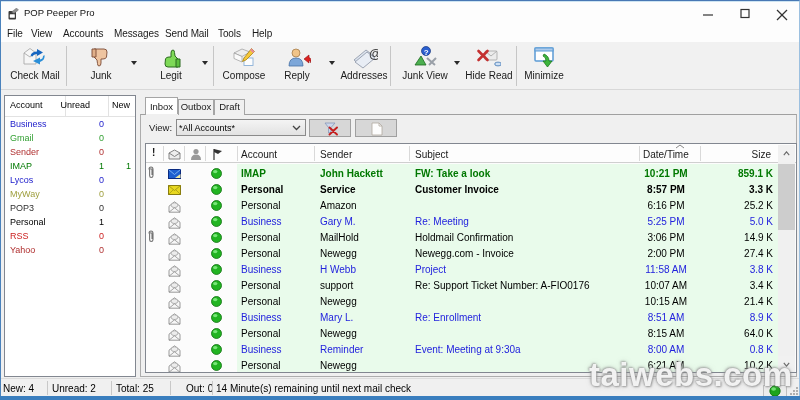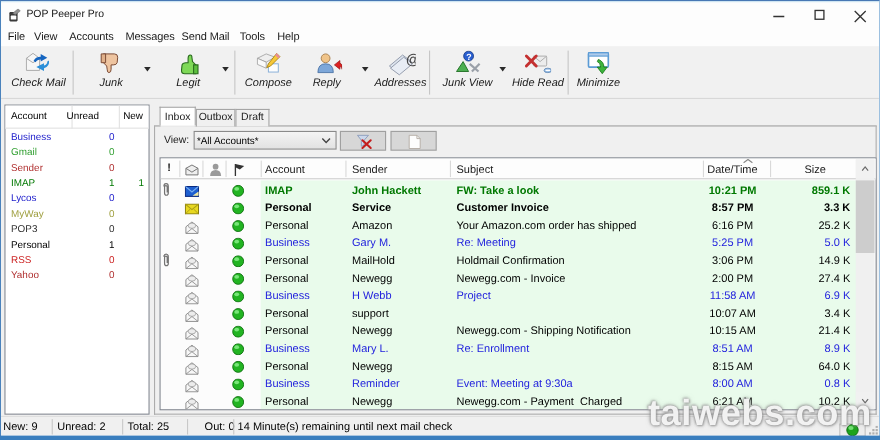--- a/index.html
+++ b/index.html
@@ -14,21 +14,21 @@
   #titlebar { position:absolute; left:1px; top:2px; width:798px; height:23px; background:#fdfdfd; }
   body { -webkit-font-smoothing:antialiased; }
   #titletext { position:absolute; left:23px; top:5px; font-size:9.5px; color:#111; }
   
   #menubar { position:absolute; left:1px; top:25px; width:798px; height:17px; background:#fdfdfd; }
   .menuitem { position:absolute; top:3px; font-size:10px; letter-spacing:-0.1px; color:#1a1a1a; }
   
   #toolbar { position:absolute; left:1px; top:42px; width:798px; height:48px;
              background:#f1f1f1; border-bottom:1px solid #d8d8d8; }
   .tbsep { position:absolute; top:4px; width:1px; height:40px; background:#c6c6c6; }
-  .tblabel { position:absolute; top:28px; font-size:10px; color:#1a1a1a; text-align:center; transform:translateX(-50%); white-space:nowrap;font-style:italic; }
+  .tblabel { position:absolute; top:28px; font-size:10px; color:#1a1a1a; text-align:center; transform:translateX(-50%); white-space:nowrap; }
   .tbarrow { position:absolute; top:19px; width:0; height:0; border-left:3.5px solid transparent; border-right:3.5px solid transparent; border-top:4px solid #2a2a2a; }
   
   #mainarea { position:absolute; left:1px; top:90px; width:798px; height:288px; background:#f0f0f0; }
   
   #leftpanel { position:absolute; left:4px; top:95px; width:132px; height:282px; background:#fff; border:1px solid #828790; font-size:9px; }
   .lph { position:absolute; top:0; height:21px; border-right:1px solid #e2e2e2; }
   .lprow { position:absolute; left:0; width:130px; height:14px; }
   .lpname { position:absolute; left:5px; top:1px; }
   .lpunread { position:absolute; right:31px; top:1px; }
   .lpnew { position:absolute; right:4px; top:1px; }
@@ -282,21 +282,21 @@
         <path d="M1 12 Q1 6.5 6 6.5 Q11 6.5 11 12 Z" fill="#9a9a9a"></path>
       </svg>
       <svg style="position:absolute;left:66px;top:4px" width="12" height="13" viewBox="0 0 12 13">
   <path d="M2 1 L10 3 L6 6 L2 4 Z" fill="#333"></path>
         <line x1="2" y1="1" x2="2" y2="12" stroke="#333" stroke-width="1.2"></line>
       </svg>
       <div style="position:absolute;left:95px;top:5px">Account</div>
       <div style="position:absolute;left:174px;top:5px">Sender</div>
       <div style="position:absolute;left:269px;top:5px">Subject</div>
       <div style="position:absolute;left:497px;top:5px">Date/Time</div>
-      <div style="position:absolute;right:26px;top:5px;width:60px;text-align:center">Size</div>
+      <div style="position:absolute;right:26px;top:5px;width:60px;text-align:right">Size</div>
       <svg style="position:absolute;left:529px;top:0" width="10" height="5" viewBox="0 0 10 5">
         <path d="M1 4 L5 1 L9 4" fill="none" stroke="#888" stroke-width="1"></path>
       </svg>
       <div class="hsep" style="left:17px"></div>
       <div class="hsep" style="left:38px"></div>
       <div class="hsep" style="left:59px"></div>
       <div class="hsep" style="left:91px"></div>
       <div class="hsep" style="left:168px"></div>
       <div class="hsep" style="left:263px"></div>
       <div class="hsep" style="left:493px"></div>
@@ -344,21 +344,20 @@
     <path d="M1 5.2 L6.5 0.8 L12 5.2 L12 11.2 L1 11.2 Z" fill="#f7f7f7" stroke="#8e8e8e" stroke-width="0.9"></path>
     <ellipse cx="6.5" cy="4.2" rx="3.4" ry="2.4" fill="#ececec" stroke="#9a9a9a" stroke-width="0.7"></ellipse>
     <path d="M1 11.2 L6.5 6.8 L12 11.2" fill="none" stroke="#8e8e8e" stroke-width="0.8"></path>
           </svg></span>
         <span style="position:absolute;left:65px;top:4px"><svg class="dotsvg" width="11" height="11" viewBox="0 0 11 11">
   <circle cx="5.5" cy="5.5" r="5" fill="#22b422" stroke="#0e6e0e" stroke-width="0.8"></circle>
   <ellipse cx="4.2" cy="3.6" rx="2.2" ry="1.7" fill="#88ee88" opacity="0.85"></ellipse>
           </svg></span>
         <div class="ca">Personal</div>
         <div class="cs">Amazon</div>
-        <div class="cj">Your Amazon.com order has shipped</div>
         <div class="cd">6:16 PM</div>
         <div class="cz">25.2 K</div>
       </div>
       <div class="mrow blue" style="top:68px">
         <span style="position:absolute;left:22px;top:5px"><svg class="env" width="13" height="12" viewBox="0 0 13 12">
     <path d="M1 5.2 L6.5 0.8 L12 5.2 L12 11.2 L1 11.2 Z" fill="#f7f7f7" stroke="#8e8e8e" stroke-width="0.9"></path>
     <ellipse cx="6.5" cy="4.2" rx="3.4" ry="2.4" fill="#ececec" stroke="#9a9a9a" stroke-width="0.7"></ellipse>
     <path d="M1 11.2 L6.5 6.8 L12 11.2" fill="none" stroke="#8e8e8e" stroke-width="0.8"></path>
           </svg></span>
         <span style="position:absolute;left:65px;top:4px"><svg class="dotsvg" width="11" height="11" viewBox="0 0 11 11">
@@ -413,50 +412,50 @@
     <path d="M1 11.2 L6.5 6.8 L12 11.2" fill="none" stroke="#8e8e8e" stroke-width="0.8"></path>
           </svg></span>
         <span style="position:absolute;left:65px;top:4px"><svg class="dotsvg" width="11" height="11" viewBox="0 0 11 11">
   <circle cx="5.5" cy="5.5" r="5" fill="#22b422" stroke="#0e6e0e" stroke-width="0.8"></circle>
   <ellipse cx="4.2" cy="3.6" rx="2.2" ry="1.7" fill="#88ee88" opacity="0.85"></ellipse>
           </svg></span>
         <div class="ca">Business</div>
         <div class="cs">H Webb</div>
         <div class="cj">Project</div>
         <div class="cd">11:58 AM</div>
-        <div class="cz">6.9 K</div>
+        <div class="cz">3.8 K</div>
       </div>
       <div class="mrow " style="top:132px">
         <span style="position:absolute;left:22px;top:5px"><svg class="env" width="13" height="12" viewBox="0 0 13 12">
     <path d="M1 5.2 L6.5 0.8 L12 5.2 L12 11.2 L1 11.2 Z" fill="#f7f7f7" stroke="#8e8e8e" stroke-width="0.9"></path>
     <ellipse cx="6.5" cy="4.2" rx="3.4" ry="2.4" fill="#ececec" stroke="#9a9a9a" stroke-width="0.7"></ellipse>
     <path d="M1 11.2 L6.5 6.8 L12 11.2" fill="none" stroke="#8e8e8e" stroke-width="0.8"></path>
           </svg></span>
         <span style="position:absolute;left:65px;top:4px"><svg class="dotsvg" width="11" height="11" viewBox="0 0 11 11">
   <circle cx="5.5" cy="5.5" r="5" fill="#22b422" stroke="#0e6e0e" stroke-width="0.8"></circle>
   <ellipse cx="4.2" cy="3.6" rx="2.2" ry="1.7" fill="#88ee88" opacity="0.85"></ellipse>
           </svg></span>
         <div class="ca">Personal</div>
         <div class="cs">support</div>
+        <div class="cj">Re: Support Ticket Number: A-FIO0176</div>
         <div class="cd">10:07 AM</div>
         <div class="cz">3.4 K</div>
       </div>
       <div class="mrow " style="top:148px">
         <span style="position:absolute;left:22px;top:5px"><svg class="env" width="13" height="12" viewBox="0 0 13 12">
     <path d="M1 5.2 L6.5 0.8 L12 5.2 L12 11.2 L1 11.2 Z" fill="#f7f7f7" stroke="#8e8e8e" stroke-width="0.9"></path>
     <ellipse cx="6.5" cy="4.2" rx="3.4" ry="2.4" fill="#ececec" stroke="#9a9a9a" stroke-width="0.7"></ellipse>
     <path d="M1 11.2 L6.5 6.8 L12 11.2" fill="none" stroke="#8e8e8e" stroke-width="0.8"></path>
           </svg></span>
         <span style="position:absolute;left:65px;top:4px"><svg class="dotsvg" width="11" height="11" viewBox="0 0 11 11">
   <circle cx="5.5" cy="5.5" r="5" fill="#22b422" stroke="#0e6e0e" stroke-width="0.8"></circle>
   <ellipse cx="4.2" cy="3.6" rx="2.2" ry="1.7" fill="#88ee88" opacity="0.85"></ellipse>
           </svg></span>
         <div class="ca">Personal</div>
         <div class="cs">Newegg</div>
-        <div class="cj">Newegg.com - Shipping Notification</div>
         <div class="cd">10:15 AM</div>
         <div class="cz">21.4 K</div>
       </div>
       <div class="mrow blue" style="top:164px">
         <span style="position:absolute;left:22px;top:5px"><svg class="env" width="13" height="12" viewBox="0 0 13 12">
     <path d="M1 5.2 L6.5 0.8 L12 5.2 L12 11.2 L1 11.2 Z" fill="#f7f7f7" stroke="#8e8e8e" stroke-width="0.9"></path>
     <ellipse cx="6.5" cy="4.2" rx="3.4" ry="2.4" fill="#ececec" stroke="#9a9a9a" stroke-width="0.7"></ellipse>
     <path d="M1 11.2 L6.5 6.8 L12 11.2" fill="none" stroke="#8e8e8e" stroke-width="0.8"></path>
           </svg></span>
         <span style="position:absolute;left:65px;top:4px"><svg class="dotsvg" width="11" height="11" viewBox="0 0 11 11">
@@ -505,42 +504,41 @@
     <path d="M1 5.2 L6.5 0.8 L12 5.2 L12 11.2 L1 11.2 Z" fill="#f7f7f7" stroke="#8e8e8e" stroke-width="0.9"></path>
     <ellipse cx="6.5" cy="4.2" rx="3.4" ry="2.4" fill="#ececec" stroke="#9a9a9a" stroke-width="0.7"></ellipse>
     <path d="M1 11.2 L6.5 6.8 L12 11.2" fill="none" stroke="#8e8e8e" stroke-width="0.8"></path>
           </svg></span>
         <span style="position:absolute;left:65px;top:4px"><svg class="dotsvg" width="11" height="11" viewBox="0 0 11 11">
   <circle cx="5.5" cy="5.5" r="5" fill="#22b422" stroke="#0e6e0e" stroke-width="0.8"></circle>
   <ellipse cx="4.2" cy="3.6" rx="2.2" ry="1.7" fill="#88ee88" opacity="0.85"></ellipse>
           </svg></span>
         <div class="ca">Personal</div>
         <div class="cs">Newegg</div>
-        <div class="cj">Newegg.com - Payment&nbsp; Charged</div>
         <div class="cd">6:21 AM</div>
         <div class="cz">10.2 K</div>
       </div>
     </div>
   <div id="vscroll">
     <div class="abs" style="left:0;top:0;width:17px;height:17px;background:#f1f1f1">
       <svg class="abs" style="left:5px;top:6px" width="7" height="5" viewBox="0 0 7 5">
           <path d="M0.8 4.2 L3.5 0.8 L6.2 4.2" fill="none" stroke="#6a6a6a" stroke-width="1.1"></path>
         </svg>
     </div>
     <div class="abs" style="left:0;top:19px;width:17px;height:66px;background:#cdcdcd"></div>
     <div class="abs" style="left:0;top:211px;width:17px;height:17px;background:#f1f1f1">
       <svg class="abs" style="left:5px;top:6px" width="7" height="5" viewBox="0 0 7 5">
           <path d="M0.8 0.8 L3.5 4.2 L6.2 0.8" fill="none" stroke="#6a6a6a" stroke-width="1.1"></path>
         </svg>
     </div>
   </div>
 </div>
 
 <div id="statusbar">
-  <div class="sttext" style="left:2px">New: 9</div>
+  <div class="sttext" style="left:2px">New: 4</div>
   <div class="stsep" style="left:46px"></div>
   <div class="sttext" style="left:51px">Unread: 2</div>
   <div class="stsep" style="left:110px"></div>
   <div class="sttext" style="left:115px">Total: 25</div>
   <div class="stsep" style="left:169px"></div>
   <div class="sttext" style="left:185px">Out: 0</div>
   <div class="stsep" style="left:211px"></div>
   <div class="sttext" style="left:215px">14 Minute(s) remaining until next mail check</div>
   <div class="abs" style="left:762px;top:6px;width:24px;height:12px;border:1px solid #c0c0c0;background:#ededed"></div>
   <svg class="abs" style="left:768px;top:6px" width="12" height="12" viewBox="0 0 12 12">

